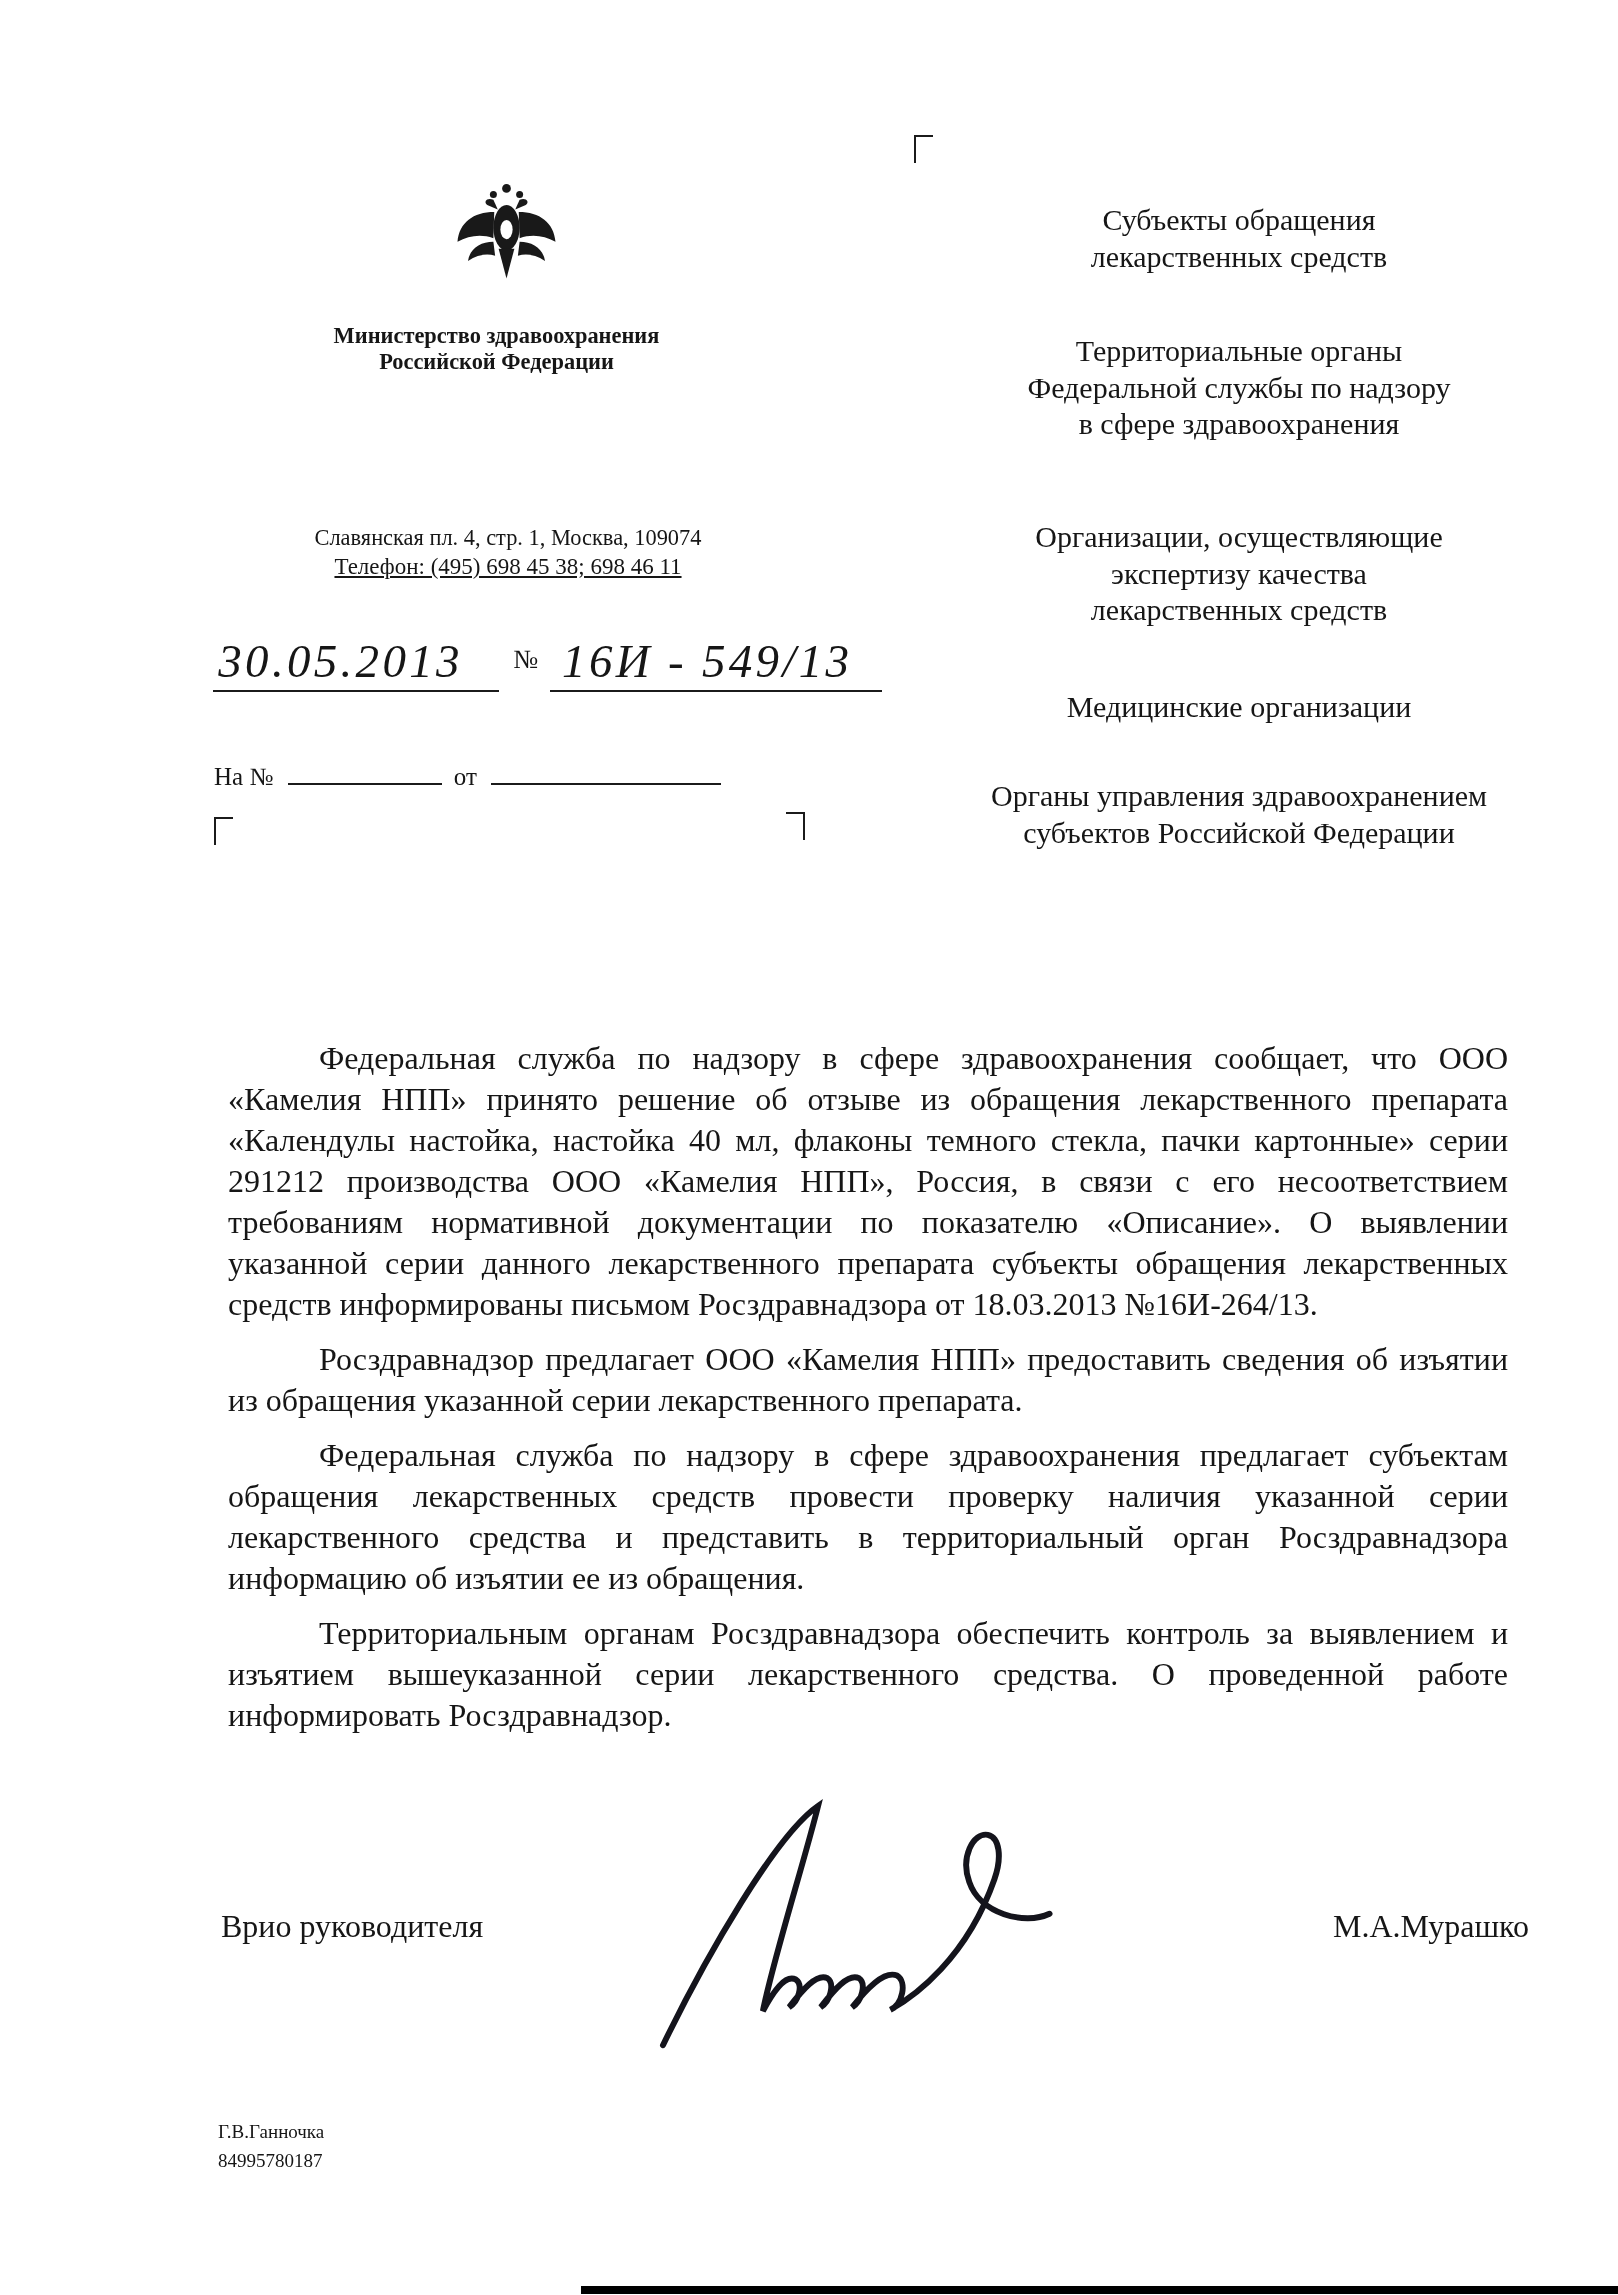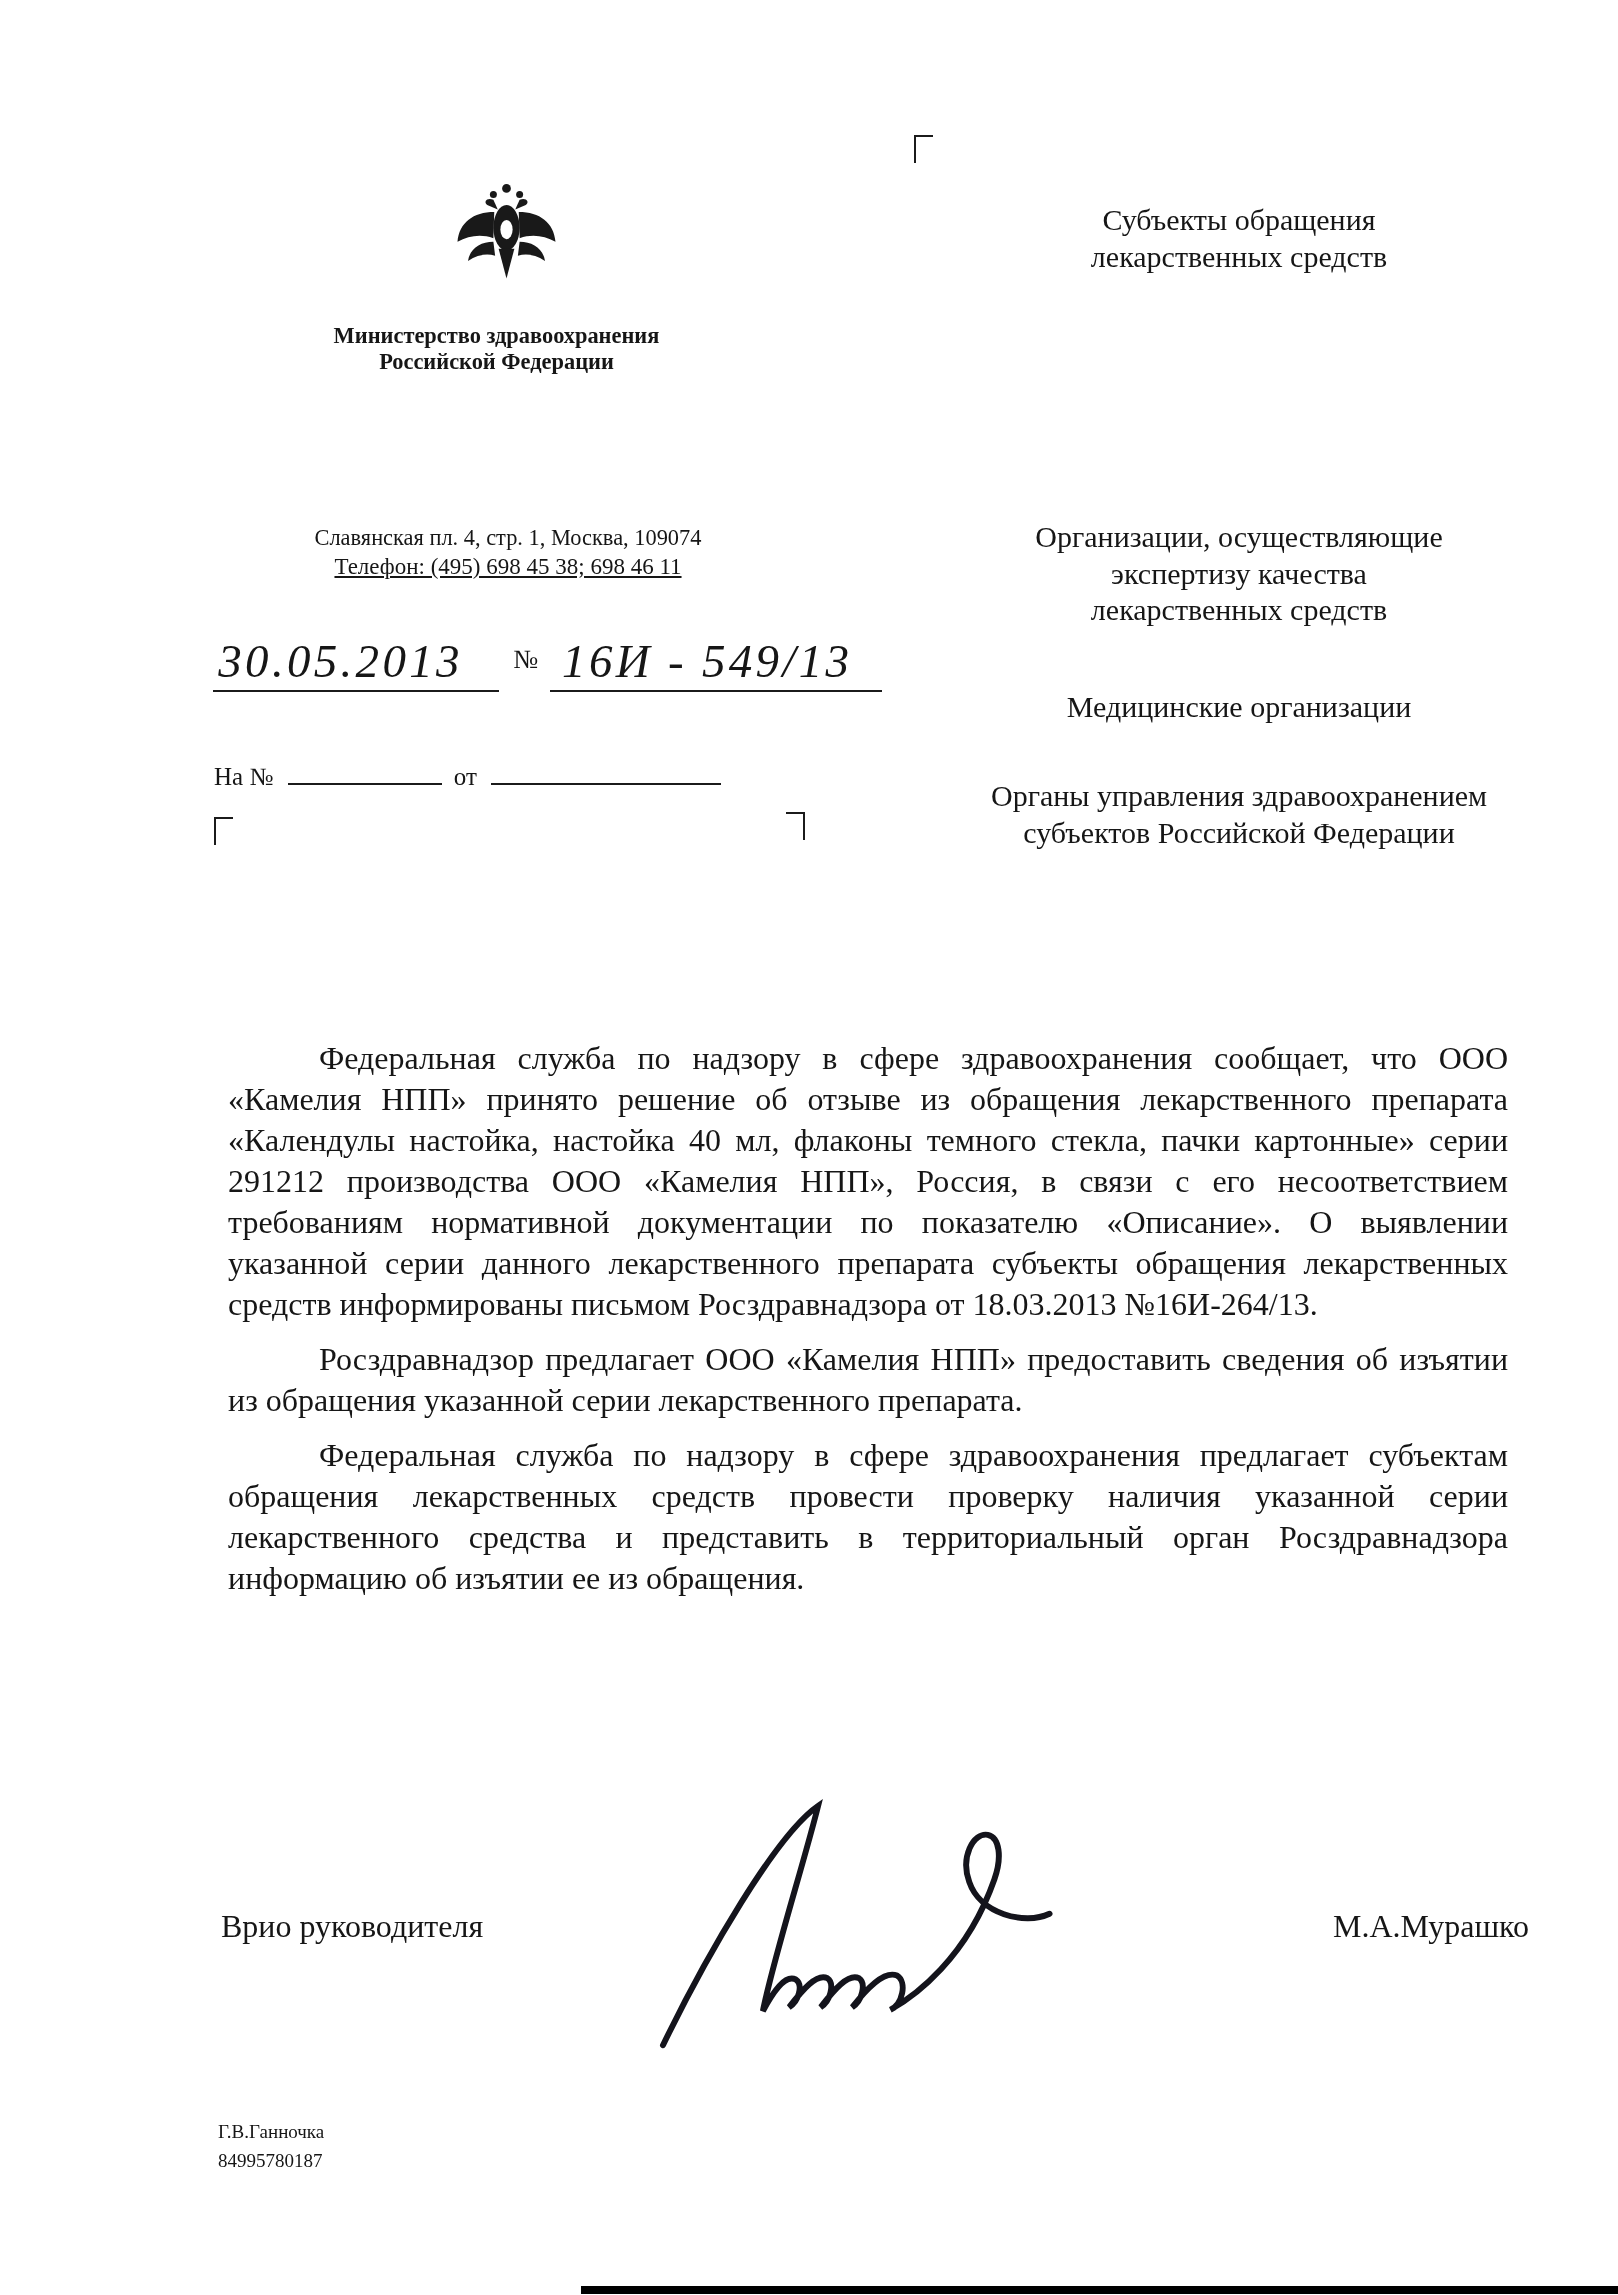--- a/index.html
+++ b/index.html
@@ -136,31 +136,35 @@
   <div class="replyline">
     <span>На №</span><span class="blank b1"></span><span>от</span><span class="blank b2"></span>
   </div>
 
   <div class="mark tl" style="left:214px; top:817px;"></div>
   <div class="mark tr" style="left:786px; top:812px;"></div>
 
 
   <div class="recipient r0">Субъекты обращения
 лекарственных средств</div>
+  <div class="recipient r1">Территориальные органы
+Федеральной службы по надзору
+в сфере здравоохранения</div>
   <div class="recipient r2">Организации, осуществляющие
 экспертизу качества
 лекарственных средств</div>
   <div class="recipient r3">Медицинские организации</div>
   <div class="recipient r4">Органы управления здравоохранением
 субъектов Российской Федерации</div>
 
   <div class="body-text">
     <p>Федеральная служба по надзору в сфере здравоохранения сообщает, что ООО «Камелия НПП» принято решение об отзыве из обращения лекарственного препарата «Календулы настойка, настойка 40 мл, флаконы темного стекла, пачки картонные» серии 291212 производства ООО «Камелия НПП», Россия, в связи с его несоответствием требованиям нормативной документации по показателю «Описание». О выявлении указанной серии данного лекарственного препарата субъекты обращения лекарственных средств информированы письмом Росздравнадзора от 18.03.2013 №16И-264/13.</p>
     <p>Росздравнадзор предлагает ООО «Камелия НПП» предоставить сведения об изъятии из обращения указанной серии лекарственного препарата.</p>
     <p>Федеральная служба по надзору в сфере здравоохранения предлагает субъектам обращения лекарственных средств провести проверку наличия указанной серии лекарственного средства и представить в территориальный орган Росздравнадзора информацию об изъятии ее из обращения.</p>
+    <p>Территориальным органам Росздравнадзора обеспечить контроль за выявлением и изъятием вышеуказанной серии лекарственного средства. О проведенной работе информировать Росздравнадзор.</p>
   </div>
 
   <div class="sig-position">Врио руководителя</div>
 
   <div class="sig-image">
     <svg viewBox="0 0 310 200" xmlns="http://www.w3.org/2000/svg">
       <path d="M12 188 C 45 120, 98 28, 130 6 C 119 50, 96 122, 88 162
                C 96 147, 105 134, 113 138 C 119 142, 115 155, 108 159
                C 118 146, 129 133, 137 137 C 143 141, 139 155, 132 159
                C 142 146, 153 133, 161 137 C 167 141, 163 155, 156 159

